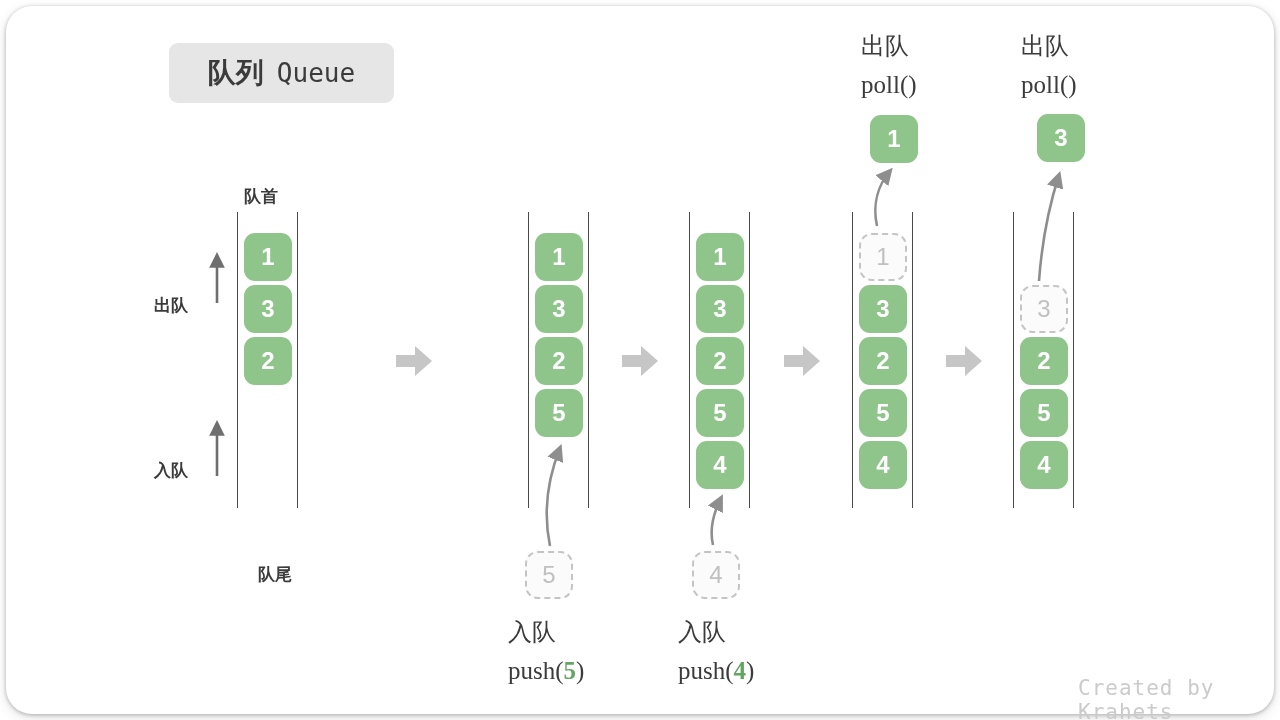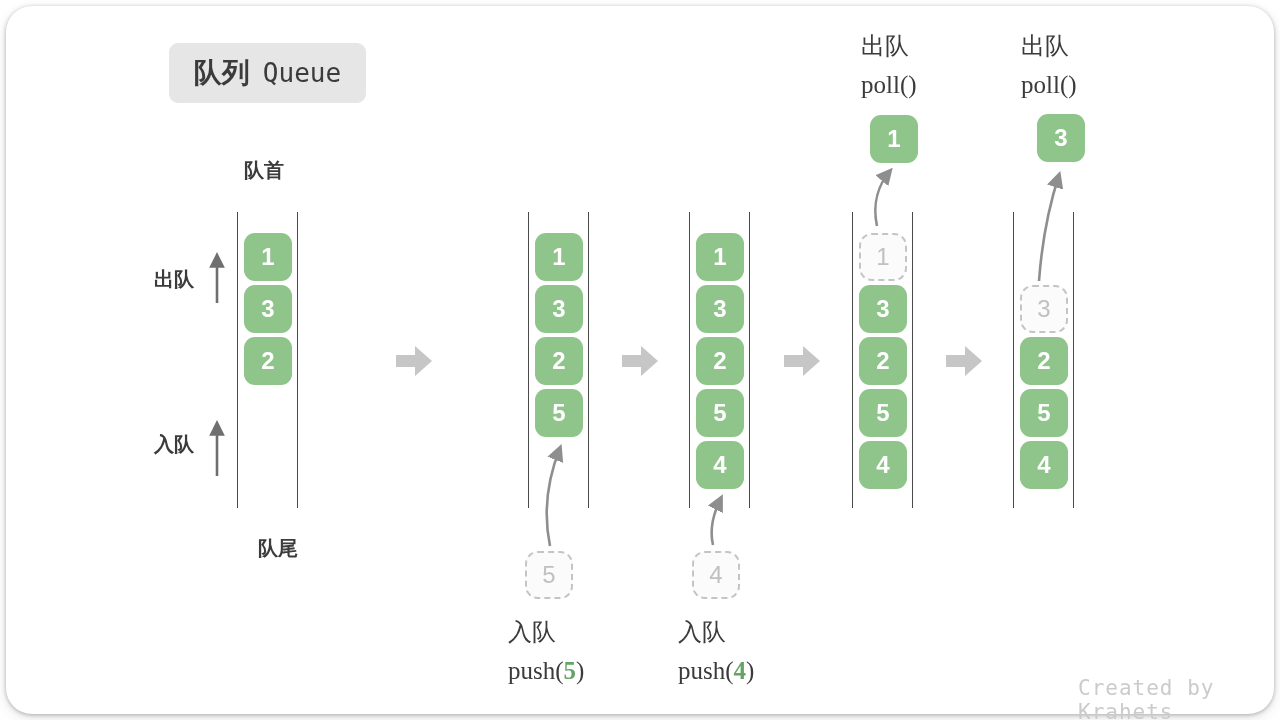--- a/index.html
+++ b/index.html
@@ -13,27 +13,27 @@
     --dashed-text:#c0c0c0;
     --badge-bg:#e6e6e6;
     --watermark:#cbcbcb;
   }
   *{box-sizing:border-box;margin:0;padding:0}
   body{background:#ffffff;font-family:"Liberation Sans",sans-serif;}
   .stage{position:relative;width:1280px;height:720px;overflow:hidden;}
   .card{position:absolute;left:6px;top:6px;width:1268px;height:708px;
         background:#ffffff;border-radius:26px;
         box-shadow:0 1px 4px rgba(0,0,0,.28), 0 4px 14px rgba(0,0,0,.10);}
-  .badge{position:absolute;left:169px;top:43px;width:197px;height:60px;
+  .badge{position:absolute;left:169px;top:43px;width:225px;height:60px;
          background:var(--badge-bg);border-radius:9px;
          display:flex;align-items:center;justify-content:center;gap:13px;}
   .badge .zh{font-size:28px;font-weight:700;color:var(--ink);}
   .mono{font-family:"DejaVu Sans Mono","Liberation Mono",monospace;}
   .badge .en{font-size:26px;color:var(--ink);text-align:right;}
-  .lbl{position:absolute;font-size:20px;color:var(--ink);white-space:nowrap;}
+  .lbl{position:absolute;font-size:17px;color:var(--ink);white-space:nowrap;margin-top:28px;}
   .bold{font-weight:700;}
   .cell{position:absolute;width:48px;height:48px;border-radius:11px;
         display:flex;align-items:center;justify-content:center;
         font-size:24px;font-weight:700;}
   .cell.green{background:var(--green);color:#ffffff;}
   .cell.dashed{border:2.5px dashed var(--dashed);background:#fbfbfb;
                color:var(--dashed-text);font-weight:400;border-radius:13px;}
   .rail{position:absolute;top:212px;width:61px;height:296px;
         border-left:1.5px solid var(--rail);border-right:1.5px solid var(--rail);}
   .op-block{position:absolute;white-space:nowrap;}

